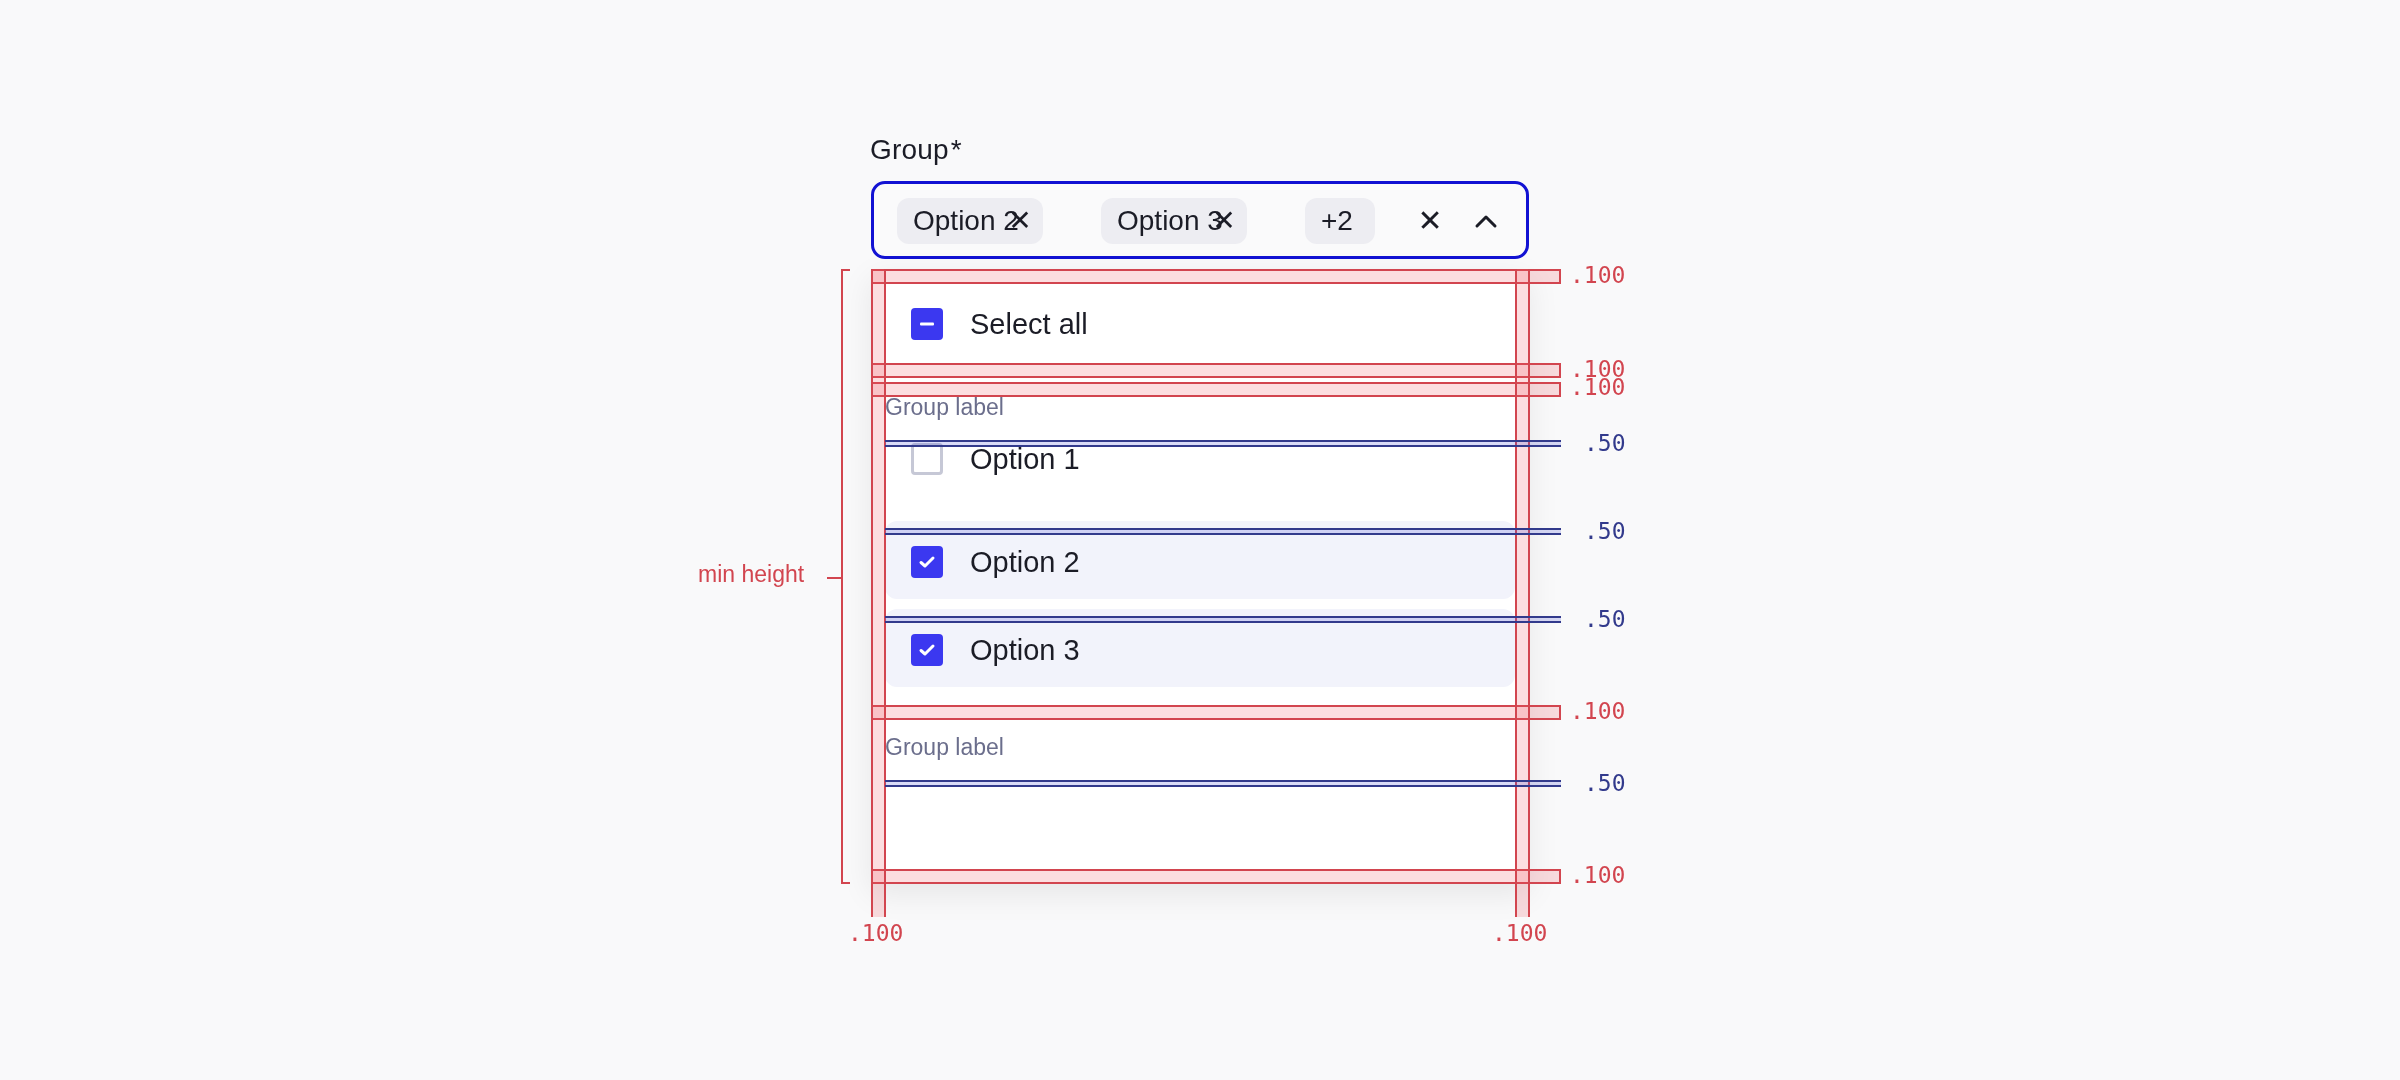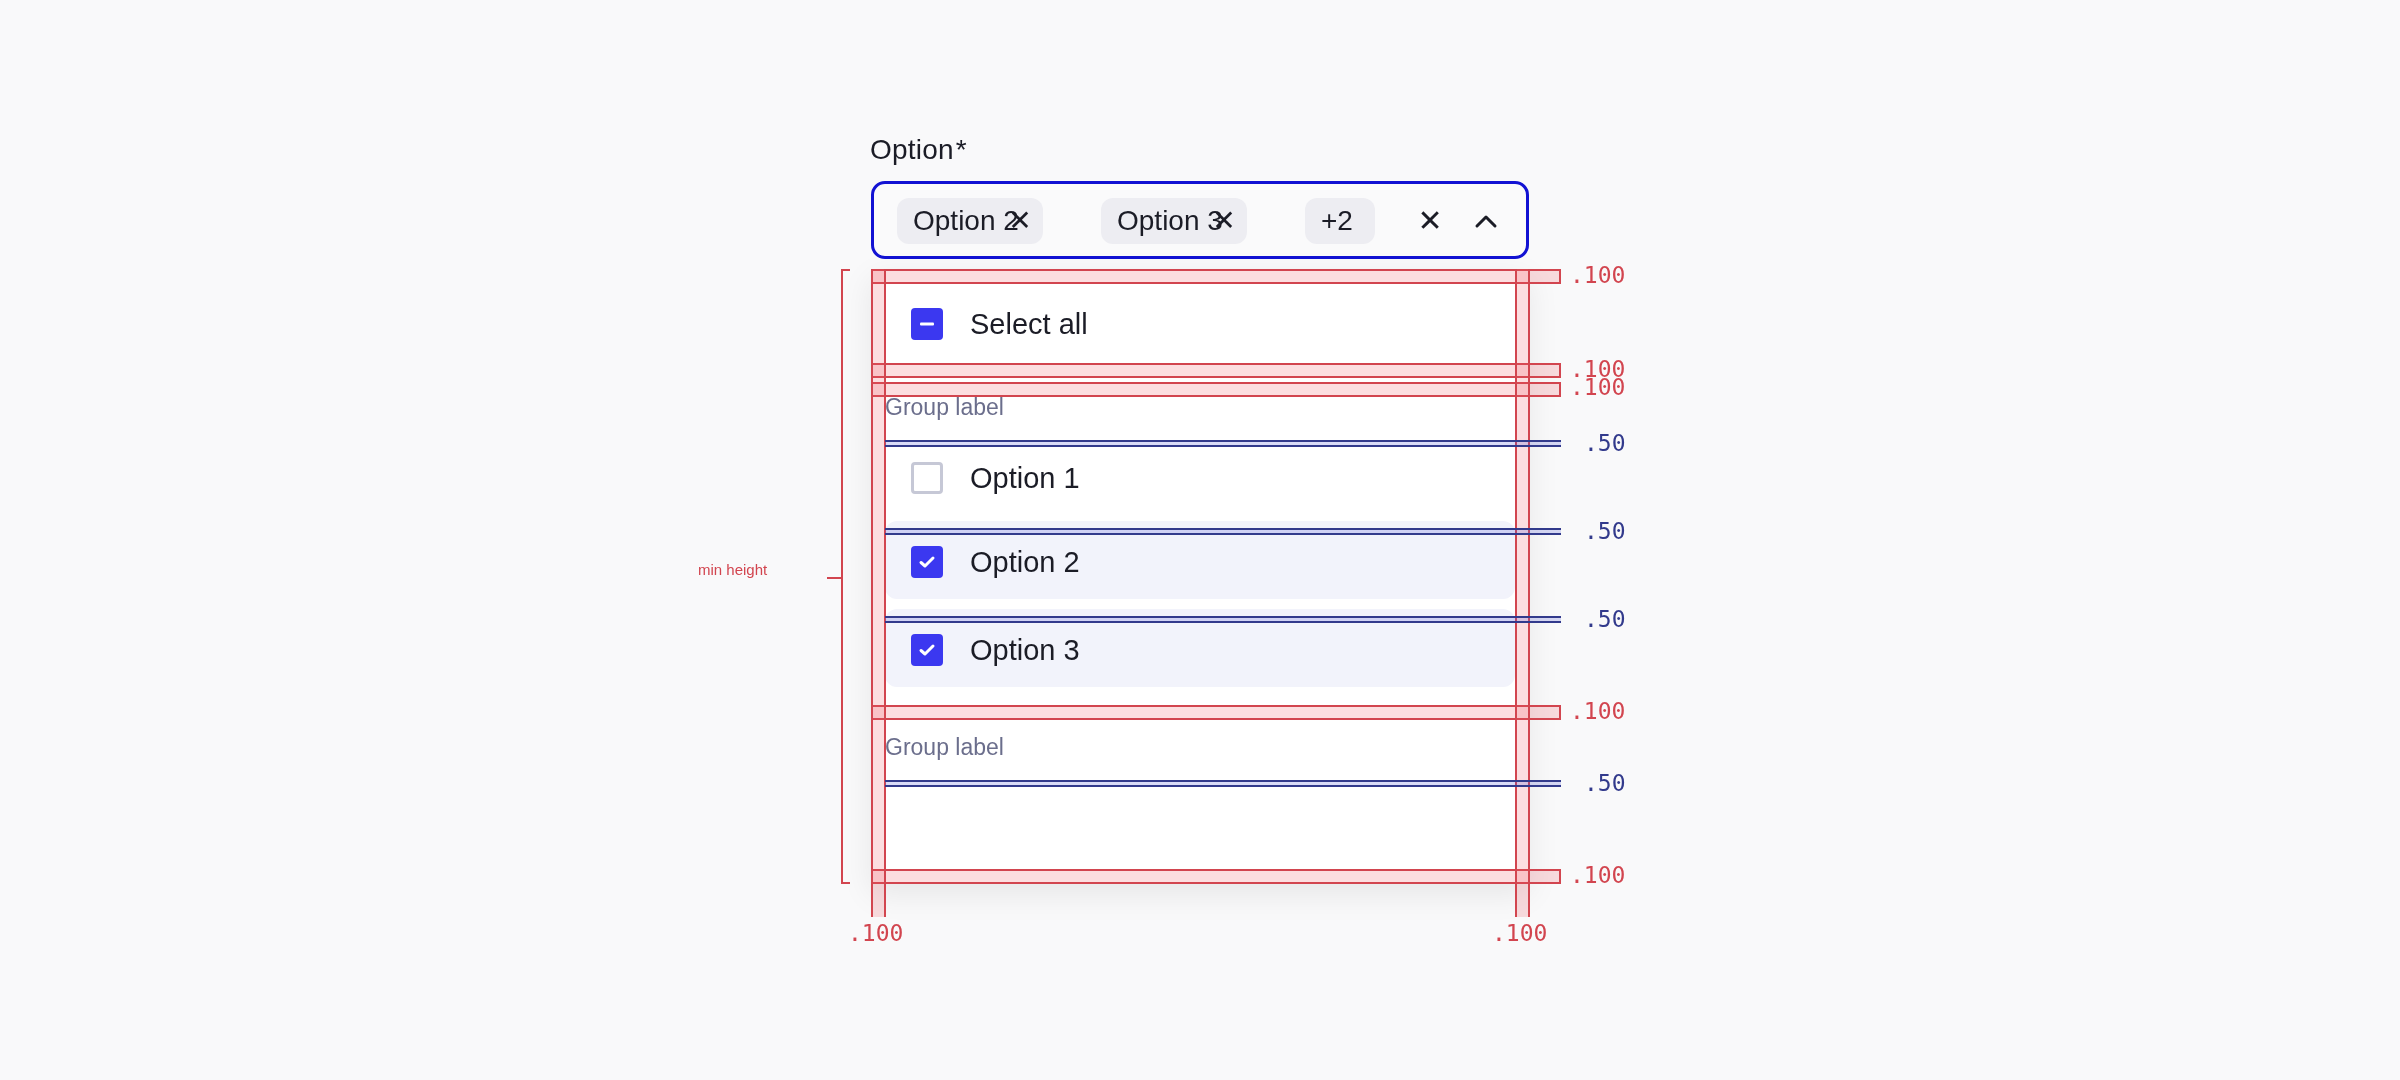--- a/index.html
+++ b/index.html
@@ -38,27 +38,27 @@
 
   
   .pad { position: absolute; background: rgba(239, 90, 100, 0.2); border: 2px solid #d2454f; }
   .pad-v { position: absolute; background: rgba(239, 90, 100, 0.2); border-left: 2px solid #d2454f; border-right: 2px solid #d2454f; }
   .gap { position: absolute; background: rgba(80, 90, 220, 0.22); border-top: 2px solid #323a8c; border-bottom: 2px solid #323a8c; }
   .ann { position: absolute; font-family: "DejaVu Sans Mono", "Liberation Mono", monospace; font-size: 23px; }
   .ann.red { color: #d2454f; }
   .ann.blue { color: #323a8c; }
   .bracket { position: absolute; left: 841px; top: 269px; width: 9px; height: 615px; border: 2px solid #d2454f; border-right: none; }
   .bracket-tick { position: absolute; left: 827px; top: 577px; width: 14px; height: 2px; background: #d2454f; }
-  .min-h { position: absolute; left: 698px; top: 561px; font-size: 15px; color: #d2454f; }
+  .min-h { position: absolute; left: 698px; top: 561px; font-size: 23px; color: #d2454f; }
 </style>
 </head>
 <body>
 
 <div class="field-label">
-  <span>Option</span><span class="req">*</span>
+  <span>Group</span><span class="req">*</span>
 </div>
 
 <div class="combobox">
   <div class="chip chip-1">
     <span>Option 2</span>
     <span class="x">✕</span>
   </div>
   <div class="chip chip-2">
     <span>Option 3</span>
     <span class="x">✕</span>
@@ -81,21 +81,21 @@
   <div class="row opt" style="top:14px;">
     <span class="cb on">
       <svg width="32" height="32" viewBox="0 0 32 32">
           <rect x="9" y="14.5" width="14" height="3" rx="1" fill="#fff"></rect>
         </svg>
     </span>
     <span class="txt">Select all</span>
   </div>
 
   <div class="row group-label" style="top:121px;">Group label</div>
-  <div class="row opt" style="top:168px;padding-left:40px;">
+  <div class="row opt" style="top:149px;padding-left:40px;">
     <span class="cb off"></span>
     <span class="txt">Option 1</span>
   </div>
   <div class="row opt checked" style="top:252px;">
     <span class="cb on">
       <svg width="32" height="32" viewBox="0 0 32 32">
           <path d="M10 16.5 L14 20 L22 12" fill="none" stroke="#fff" stroke-width="3" stroke-linecap="round" stroke-linejoin="round"></path>
         </svg>
     </span>
     <span class="txt">Option 2</span>

